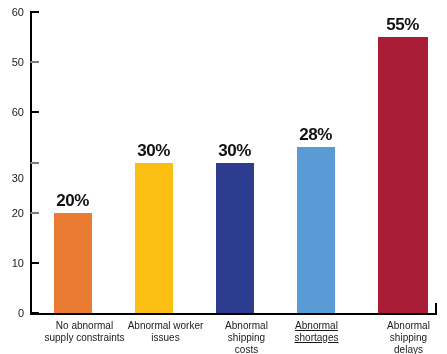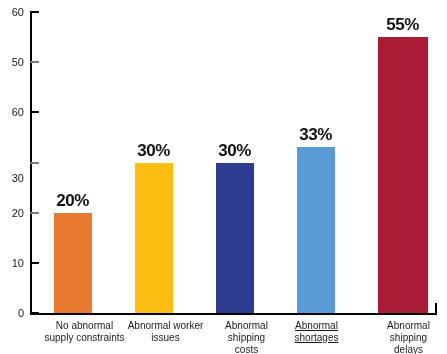--- a/index.html
+++ b/index.html
@@ -154,21 +154,21 @@
       <div class="bar-group" style="left: 102.5px; width: 38px;">
         <div class="bar-rect" style="height: 150.5px; background: rgb(251, 191, 20);"></div>
         <div class="bar-value-label" style="bottom: 154.5px;">30%</div>
       </div>
       <div class="bar-group" style="left: 183.5px; width: 38px;">
         <div class="bar-rect" style="height: 150.5px; background: rgb(46, 60, 143);"></div>
         <div class="bar-value-label" style="bottom: 154.5px;">30%</div>
       </div>
       <div class="bar-group" style="left: 264.5px; width: 38px;">
         <div class="bar-rect" style="height: 165.55px; background: rgb(91, 155, 213);"></div>
-        <div class="bar-value-label" style="bottom: 169.55px;">33%</div>
+        <div class="bar-value-label" style="bottom: 169.55px;">28%</div>
       </div>
       <div class="bar-group" style="left: 345.5px; width: 50px;">
         <div class="bar-rect" style="height: 275.917px; background: rgb(169, 29, 54);"></div>
         <div class="bar-value-label" style="bottom: 279.917px;">55%</div>
       </div>
     </div>
 
   <div id="x-labels">
       <div class="x-cat-label" style="left: 0px; width: 81px;">
         <div>No abnormal</div>

